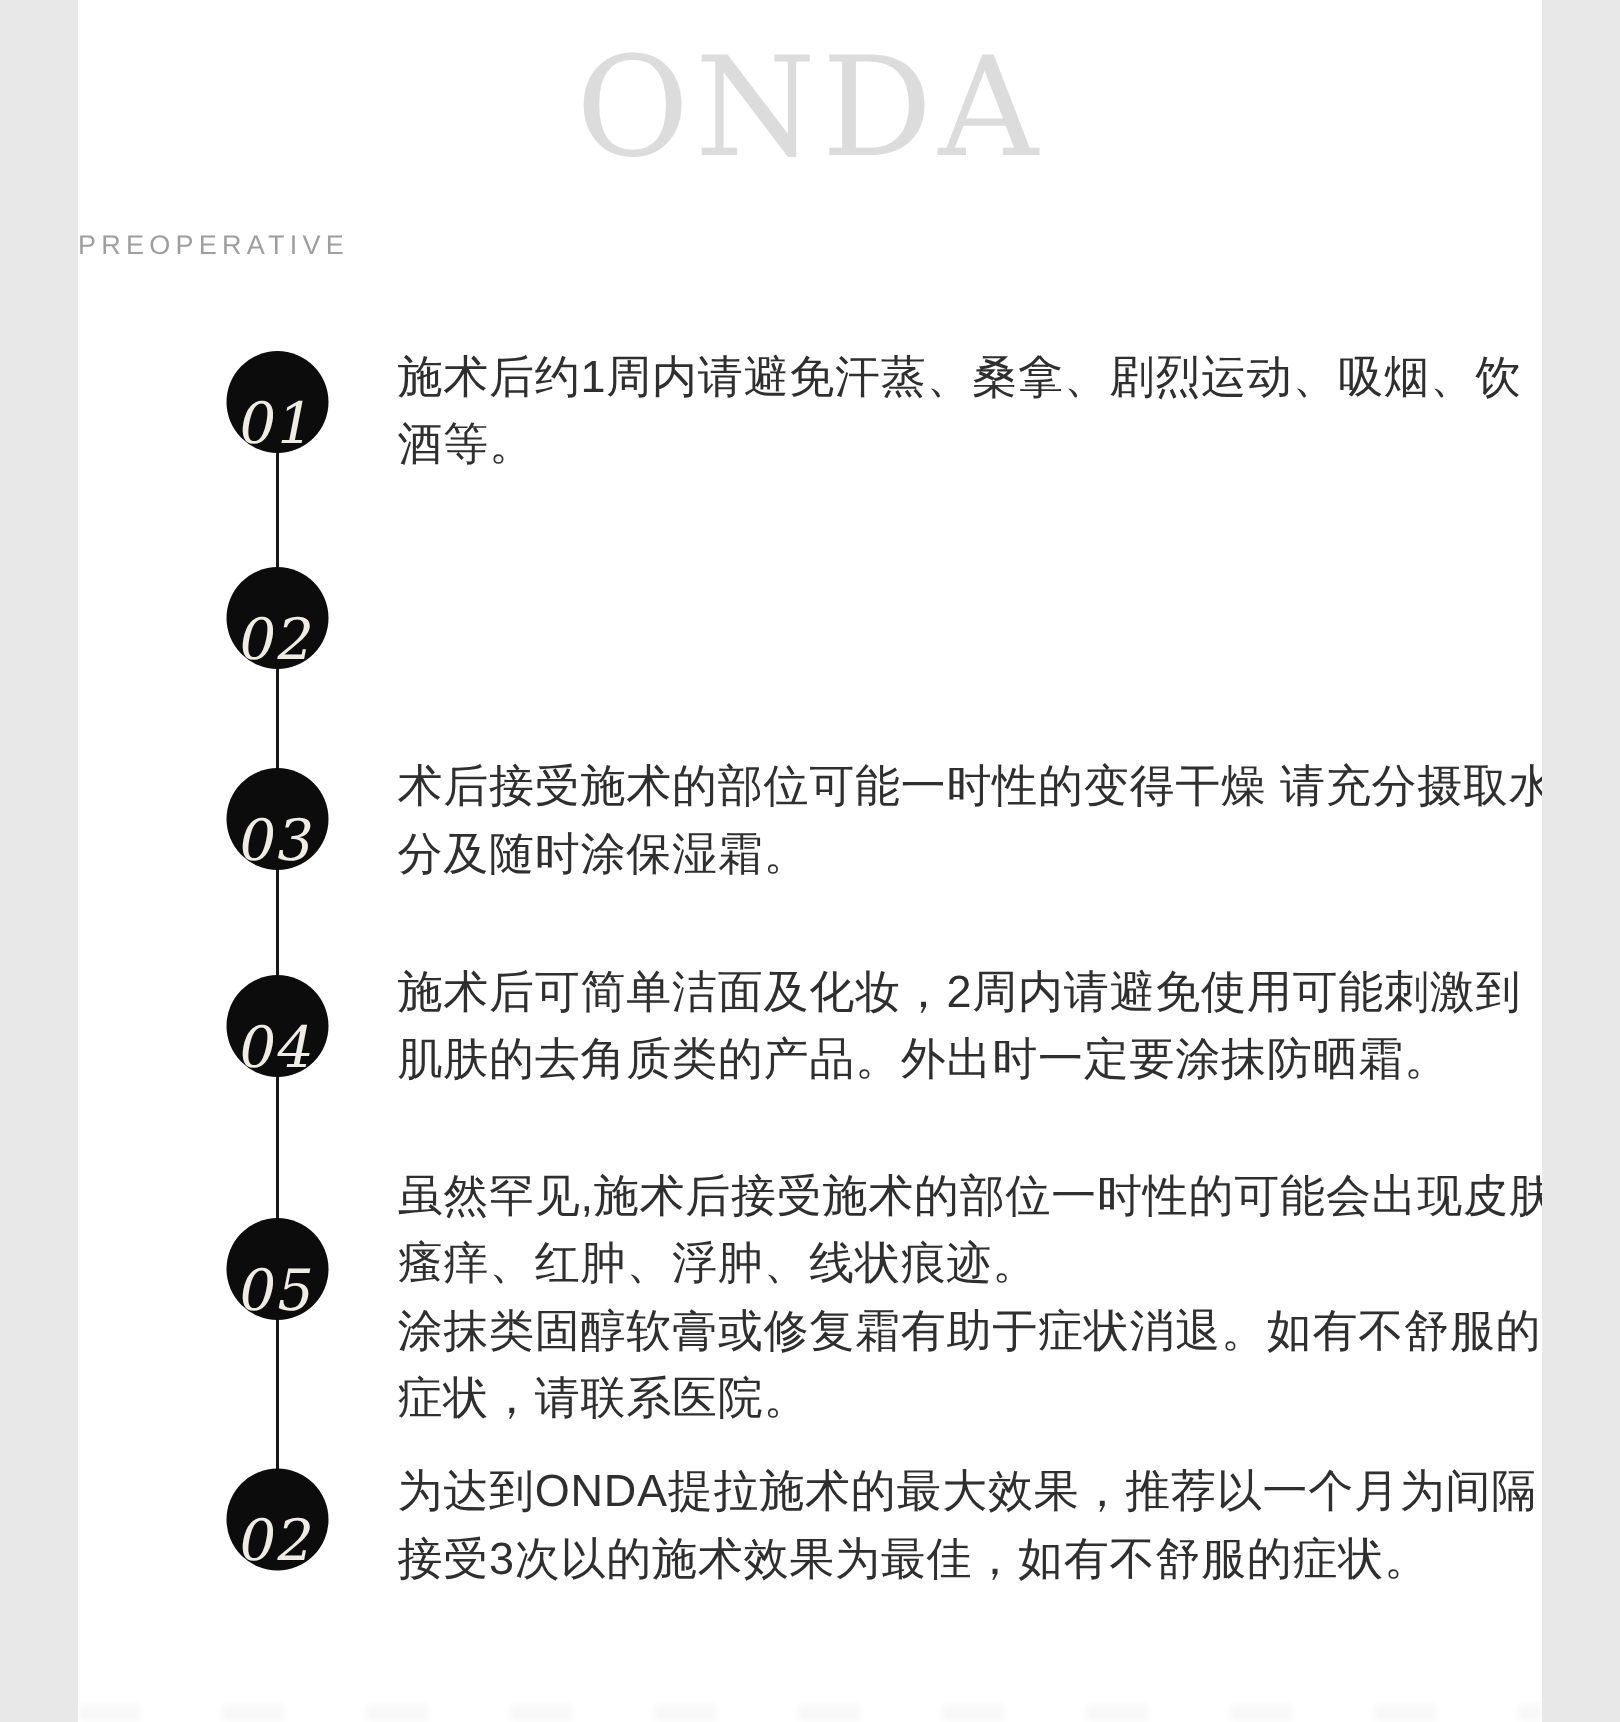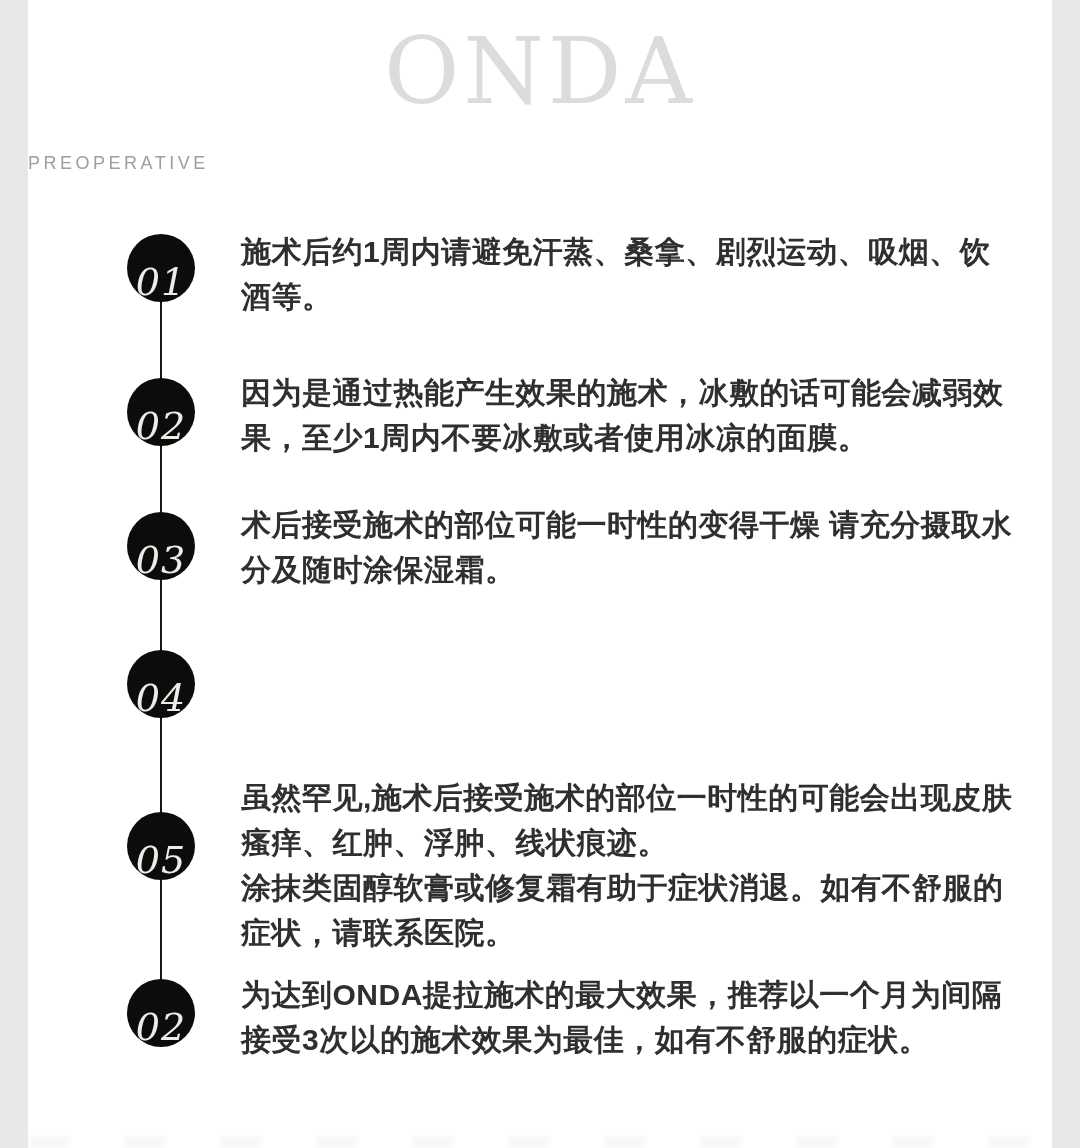--- a/index.html
+++ b/index.html
@@ -3,21 +3,20 @@
 <meta charset="utf-8">
 <style>
   html,body { margin:0; padding:0; background:#e8e8e8; }
   .screen {
     position:relative;
     width:976px; height:1148px;
     margin:0 auto;
     background:var(--background,#ffffff);
     overflow:hidden;
     font-family:"Liberation Sans", sans-serif;
-    padding-left:48px;
   }
 
   
   .watermark {
     position:absolute; top:26px; left:0; right:0;
     text-align:center;
     font-family:"DejaVu Serif", serif;
     font-size:92px; line-height:1;
     letter-spacing:4px;
     color:var(--watermark,#dcdcdc);
@@ -65,21 +64,21 @@
     color:var(--number,#efece6);
     letter-spacing:1px;
     transform:translateY(-1px);
   }
   .step-text {
     position:absolute;
     left:213px;
     width:772px;
     font-size:30px;
     line-height:45px;
-    font-weight:700;
+    font-weight:400;
     color:var(--text,#2f2f2f);
     text-align:left;
     letter-spacing:0.5px;
     z-index:2;
   }
 
   
   .cutoff-bottom {
     position:absolute;
     left:0; right:0; bottom:0;
@@ -104,33 +103,33 @@
   <div class="step-circle" style="top:234px">
     <span class="step-num">01</span>
   </div>
   <div class="step-text" style="top:229px">
     <div>施术后约1周内请避免汗蒸、桑拿、剧烈运动、吸烟、饮酒等。</div>
   </div>
 
   <div class="step-circle" style="top:378px">
     <span class="step-num">02</span>
   </div>
-  <div class="step-text" style="top:370px">
-    <div>因为是通过热能产生效果的施术，冰敷的话可能会减弱效果，至少1周内不要冰敷或者使用冰凉的面膜。</div>
-  </div>
 
   <div class="step-circle" style="top:512px">
     <span class="step-num">03</span>
   </div>
   <div class="step-text" style="top:502px">
     <div>术后接受施术的部位可能一时性的变得干燥 请充分摄取水分及随时涂保湿霜。</div>
   </div>
 
   <div class="step-circle" style="top:650px">
     <span class="step-num">04</span>
+  </div>
+  <div class="step-text" style="top:639px">
+    <div>施术后可简单洁面及化妆，2周内请避免使用可能刺激到肌肤的去角质类的产品。外出时一定要涂抹防晒霜。</div>
   </div>
 
   <div class="step-circle" style="top:812px">
     <span class="step-num">05</span>
   </div>
   <div class="step-text" style="top:775px">
     <div>虽然罕见,施术后接受施术的部位一时性的可能会出现皮肤瘙痒、红肿、浮肿、线状痕迹。</div>
     <div>涂抹类固醇软膏或修复霜有助于症状消退。如有不舒服的症状，请联系医院。</div>
   </div>
 

